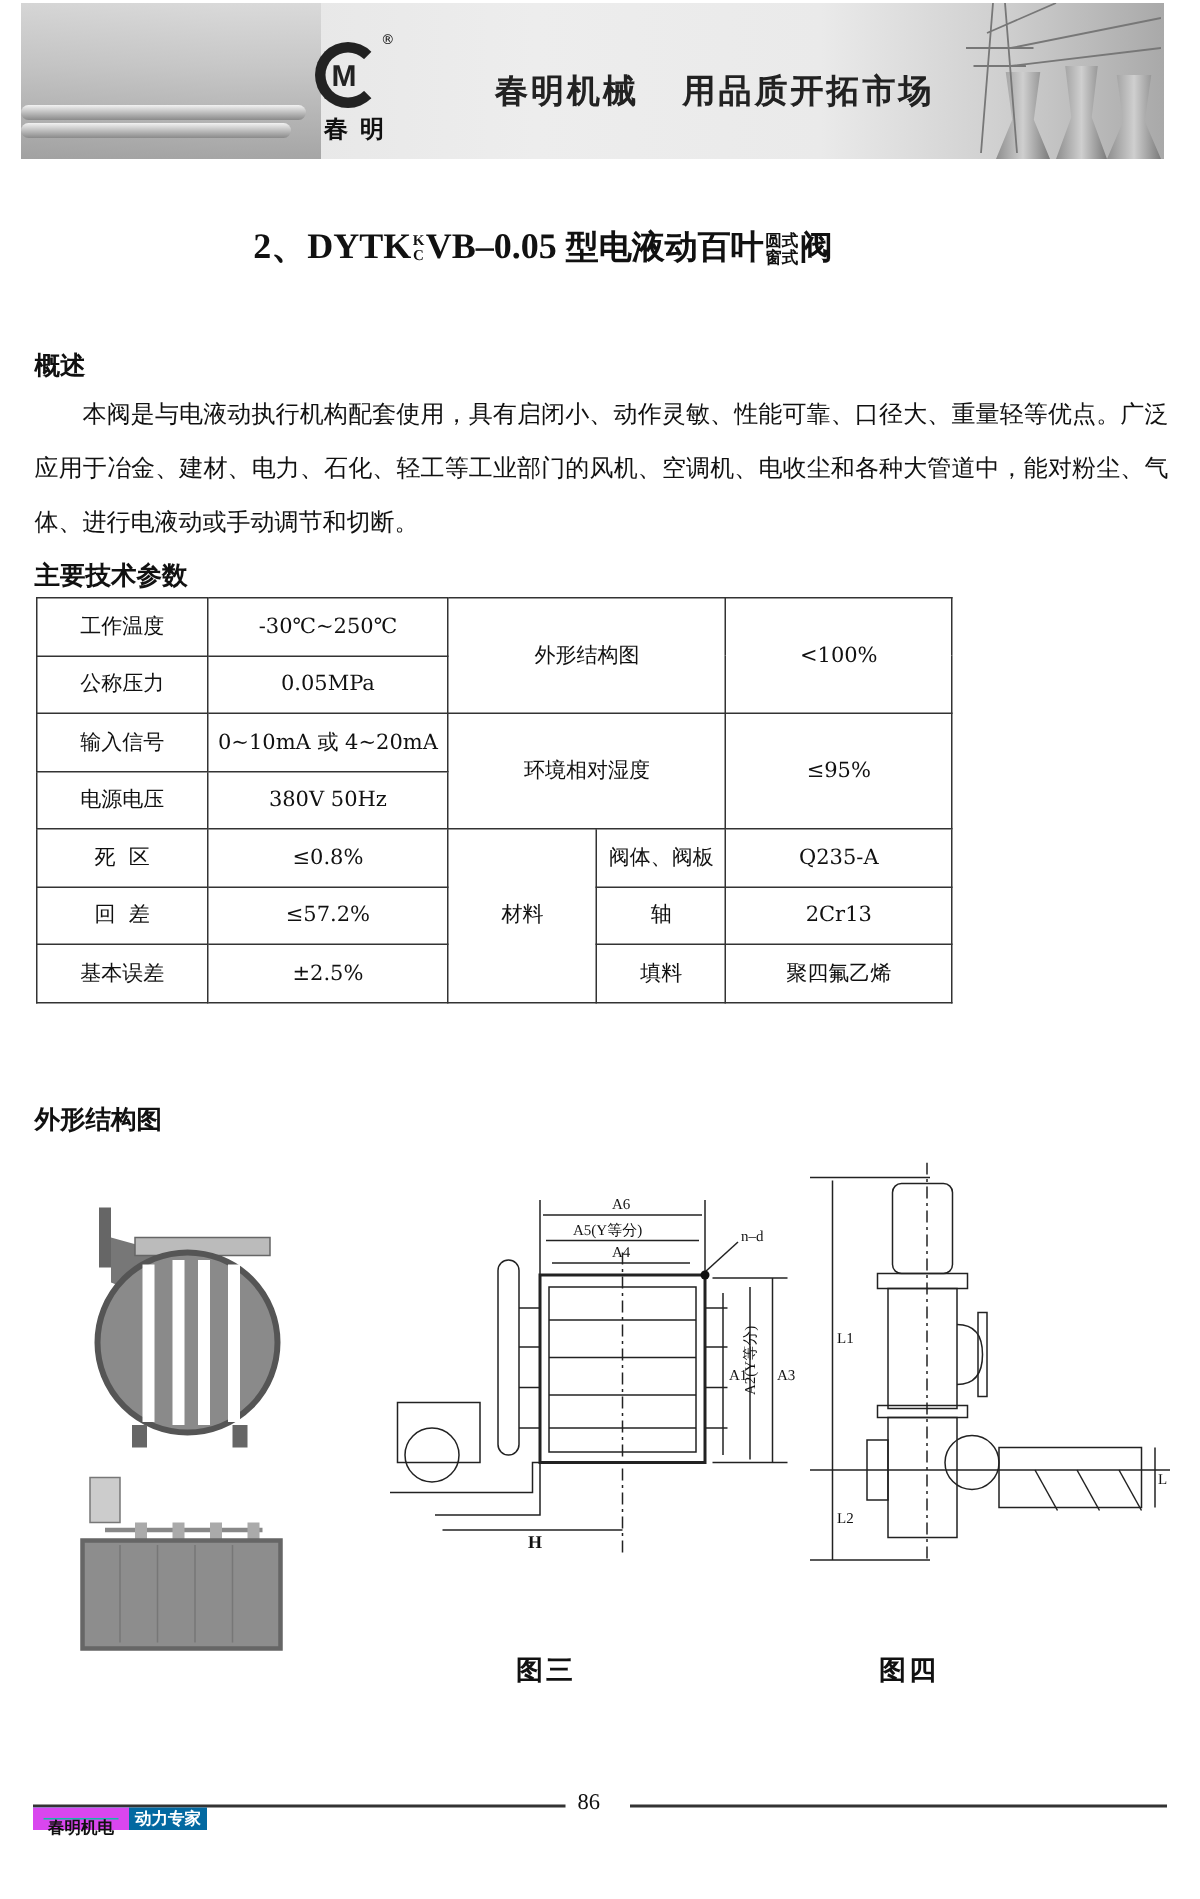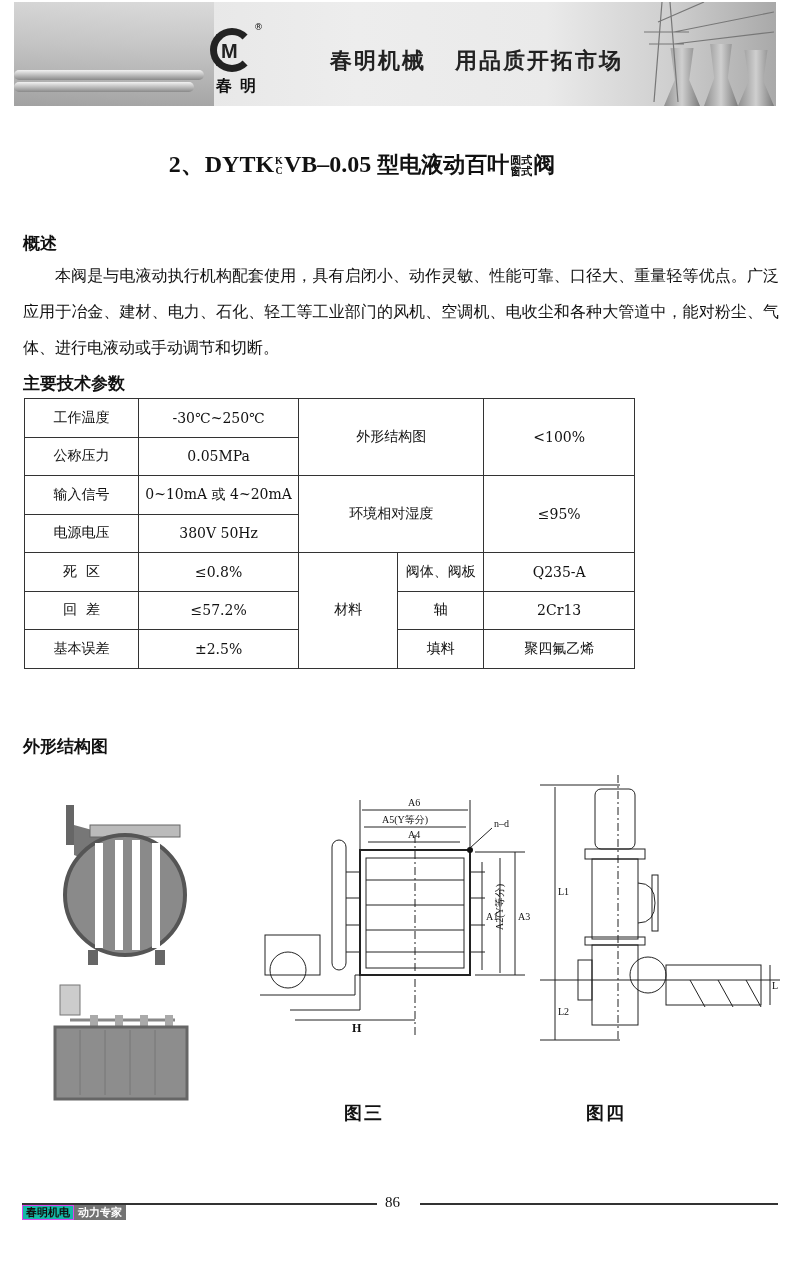--- a/index.html
+++ b/index.html
@@ -36,22 +36,22 @@
                font-family: "DejaVu Serif", serif; font-size: 14px; }
   table.spec td { border: 1.5px solid #333; text-align: center; height: 37.5px; padding: 0; }
 
   .photo1 { position: absolute; left: 60px; top: 795px; width: 130px; height: 175px; }
   .photo2 { position: absolute; left: 50px; top: 975px; width: 140px; height: 130px; }
   .caption { position: absolute; top: 1101px; font-size: 18px; font-weight: bold; letter-spacing: 2px; }
 
   .footer-line { position: absolute; top: 1203px; height: 2px; background: #333; }
   .footer-page { position: absolute; left: 385px; top: 1194px; font-family: "Liberation Serif", serif; font-size: 15px; }
   .footer-brand { position: absolute; left: 22px; top: 1205px; height: 15px; display: flex; font-size: 11px; font-weight: bold; }
-  .footer-brand .w { background: #14b8a6; border: 1px solid #d946ef; padding: 0 3px; line-height: 13px; }
-  .footer-brand .b { background: #737373; color: #fff; padding: 0 4px; line-height: 15px; }
+  .footer-brand .w { background: #14b8a6; border: 7px solid #d946ef; padding: 0 3px; line-height: 13px; }
+  .footer-brand .b { background: #0369a1; color: #fff; padding: 0 4px; line-height: 15px; }
   svg text { font-family: "Liberation Serif", serif; }
 </style>
 </head>
 <body>
 
 <div class="banner">
   <div class="sky-left"></div>
   <div class="pipe" style="top:68px;width:190px;"></div>
   <div class="pipe" style="top:80px;width:180px;"></div>
   <div class="tower" style="left:650px;width:36px;height:58px;"></div>

